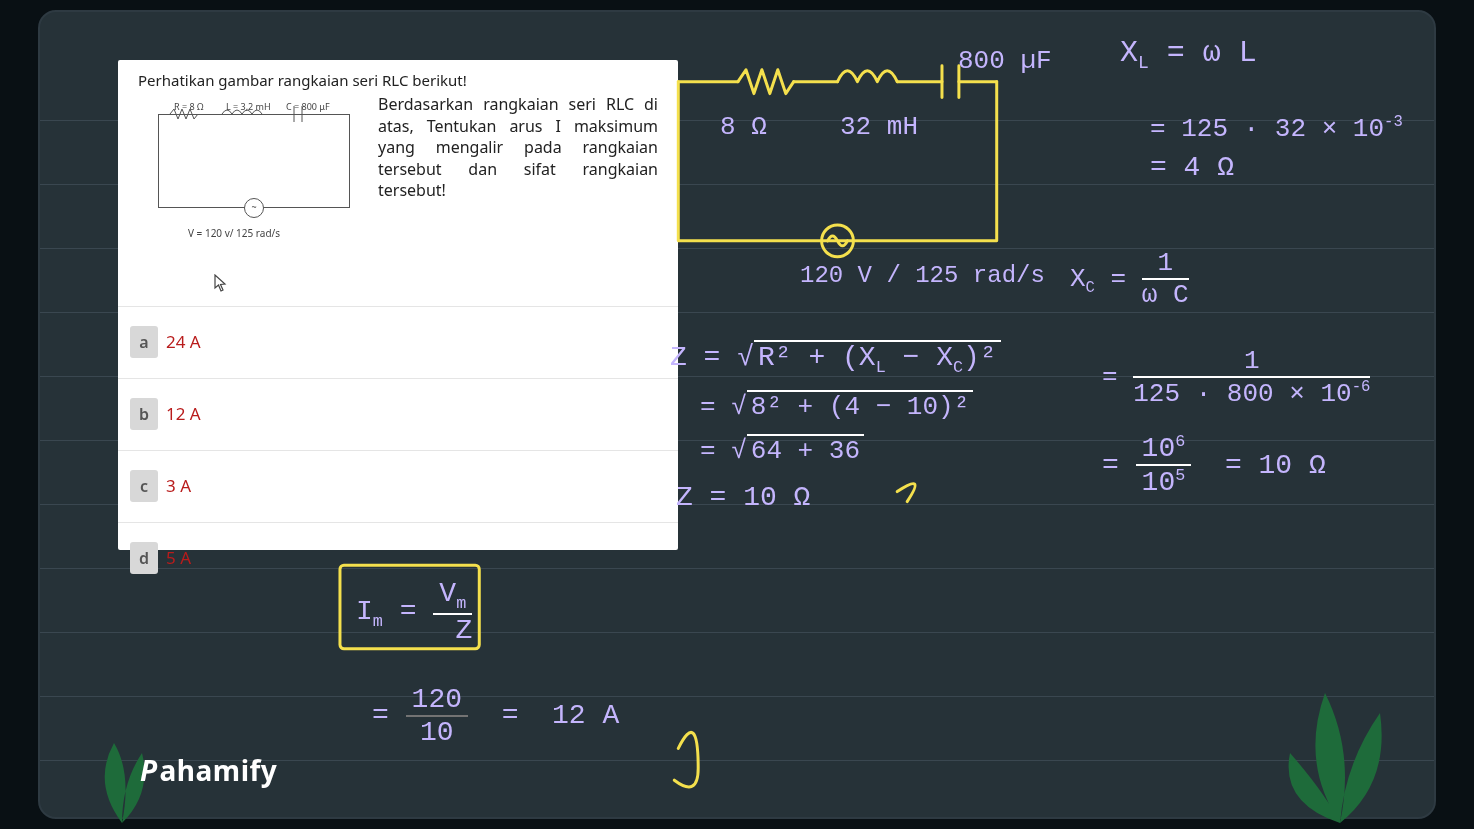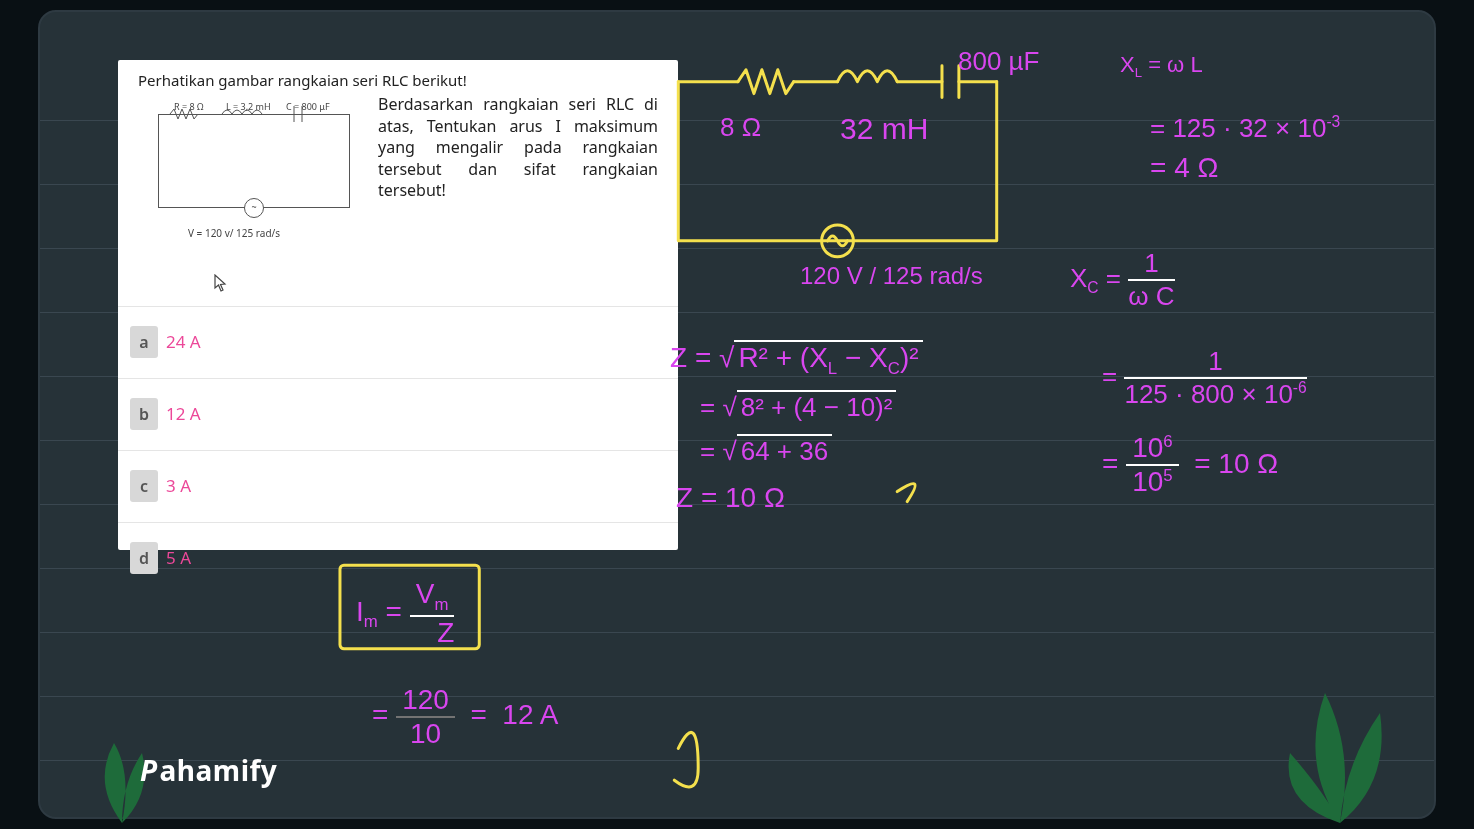--- a/index.html
+++ b/index.html
@@ -7,30 +7,30 @@
   .frame{position:absolute;left:38px;top:10px;right:38px;bottom:10px;border:2px solid #2e3a42;border-radius:18px;background:#263238}
   .hline{position:absolute;left:0;right:0;height:0;border-top:1px solid #3a4750}
   
   .card{position:absolute;left:78px;top:48px;width:560px;height:490px;background:#fff;color:#222;border-radius:2px}
   .card .title{position:absolute;left:20px;top:10px;font-size:15px}
   .card .instr{position:absolute;left:260px;top:34px;width:280px;font-size:16px;line-height:1.35;text-align:justify}
   .card .diagram{position:absolute;left:30px;top:34px;width:210px;height:120px}
   .card .vtxt{position:absolute;left:70px;top:166px;font-size:10px;color:#444}
   .opt{position:absolute;left:0;right:0;height:64px}
   .opt .lab{position:absolute;left:12px;top:14px;width:28px;height:32px;line-height:32px;text-align:center;background:#d8d8d8;border-radius:3px;color:#555;font-weight:600}
-  .opt .txt{position:absolute;left:48px;top:18px;font-size:17px;color:#ec4899}
+  .opt .txt{position:absolute;left:48px;top:18px;font-size:17px;color:#b91c1c}
   .sep{position:absolute;left:0;right:0;height:0;border-top:1px solid #e5e5e5}
   
   .tiny{position:relative;width:210px;height:120px}
   .tiny .box{position:absolute;left:10px;top:20px;width:190px;height:92px;border:1px solid #555}
   .tiny svg{position:absolute;left:0;top:0;width:100%;height:100%}
   .tiny .src{position:absolute;left:96px;top:104px;width:18px;height:18px;border:1px solid #555;border-radius:50%;background:#fff;font-size:9px;text-align:center;line-height:16px;color:#444}
   .tiny .lab{position:absolute;font-size:9px;color:#444}
   
-  .hw{position:absolute;font-family:Liberation Sans, sans-serif;color:#d946ef;white-space:nowrap}
+  .hw{position:absolute;font-family:Liberation Mono, monospace;color:#c4b5fd;white-space:nowrap}
   .hw sup{font-size:.6em}
   .hw sub{font-size:.6em}
   
   svg.ink{position:absolute;left:0;top:0;width:100%;height:100%;pointer-events:none}
   
   .brand{position:absolute;left:100px;bottom:28px;font-family:system-ui,sans-serif;font-weight:700;font-size:28px;color:#fff;letter-spacing:.5px}
   .brand .p{font-style:italic;margin-right:2px}
   .leaf-l svg,.leaf-r svg{position:absolute}
   .leaf-l{position:absolute;left:32px;bottom:-6px;width:100px;height:120px}
   .leaf-r{position:absolute;right:24px;bottom:-6px;width:140px;height:180px}
@@ -125,24 +125,24 @@
         <path d="M870 492 q20 -30 -10 -10"></path>
 
         <rect x="300" y="556" width="140" height="84" rx="4"></rect>
 
         <path d="M640 740 q20 -40 20 20 q0 30 -24 12"></path>
       </g>
     </svg>
 
     <div class="hw" style="left:918px;top:34px;font-size:26px">800 µF</div>
     <div class="hw" style="left:680px;top:100px;font-size:26px">8 Ω</div>
-    <div class="hw" style="left:800px;top:100px;font-size:30px">32 mH</div>
+    <div class="hw" style="left:800px;top:100px;font-size:26px">32 mH</div>
     <div class="hw" style="left:760px;top:250px;font-size:24px">120 V / 125 rad/s</div>
 
-    <div class="hw" style="left:1080px;top:40px;font-size:22px">X<sub>L</sub> = ω L</div>
+    <div class="hw" style="left:1080px;top:24px;font-size:30px">X<sub>L</sub> = ω L</div>
     <div class="hw" style="left:1110px;top:101px;font-size:26px">= 125 · 32 × 10<sup>-3</sup></div>
     <div class="hw" style="left:1110px;top:140px;font-size:28px">= 4 Ω</div>
 
     <div class="hw" style="left:1030px;top:236px;font-size:26px">X<sub>C</sub> = <span style="display:inline-block;vertical-align:middle;text-align:center"><span style="display:block;border-bottom:2px solid #fff;padding:0 6px">1</span><span style="display:block">ω C</span></span></div>
     <div class="hw" style="left:1062px;top:334px;font-size:26px">= <span style="display:inline-block;vertical-align:middle;text-align:center"><span style="display:block;border-bottom:2px solid #fff;padding:0 6px">1</span><span style="display:block">125 · 800 × 10<sup>-6</sup></span></span></div>
     <div class="hw" style="left:1062px;top:420px;font-size:28px">= <span style="display:inline-block;vertical-align:middle;text-align:center"><span style="display:block;border-bottom:2px solid #fff;padding:0 6px">10<sup>6</sup></span><span style="display:block">10<sup>5</sup></span></span> &nbsp;= 10 Ω</div>
 
     <div class="hw" style="left:630px;top:330px;font-size:28px">Z = √<span style="border-top:2px solid #fff;padding:0 4px">R² + (X<sub>L</sub> − X<sub>C</sub>)²</span></div>
     <div class="hw" style="left:660px;top:380px;font-size:26px">= √<span style="border-top:2px solid #fff;padding:0 4px">8² + (4 − 10)²</span></div>
     <div class="hw" style="left:660px;top:424px;font-size:26px">= √<span style="border-top:2px solid #fff;padding:0 4px">64 + 36</span></div>

